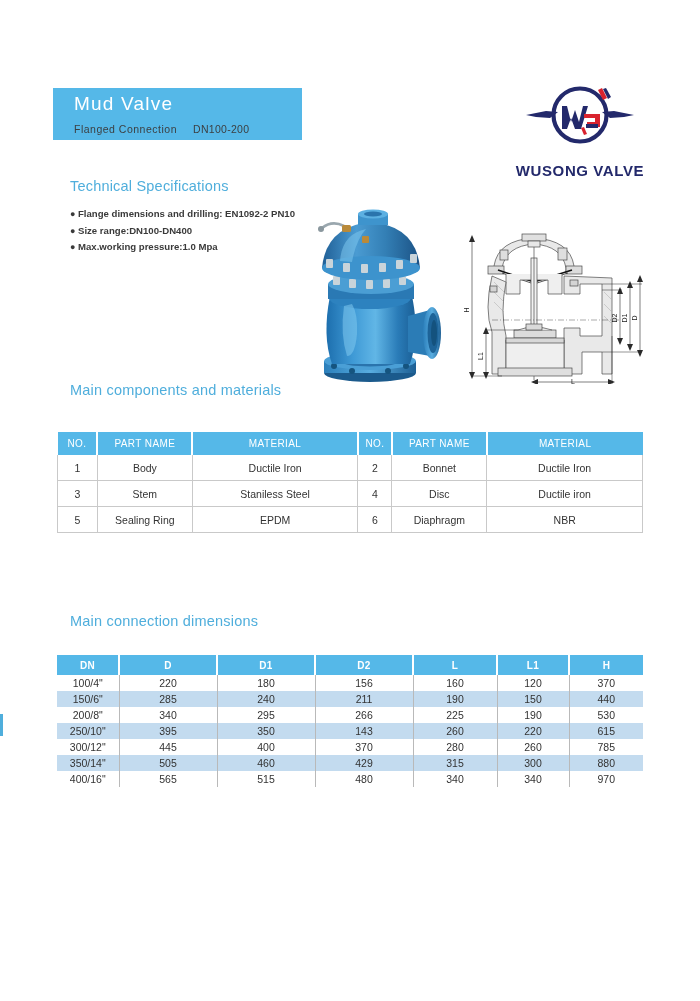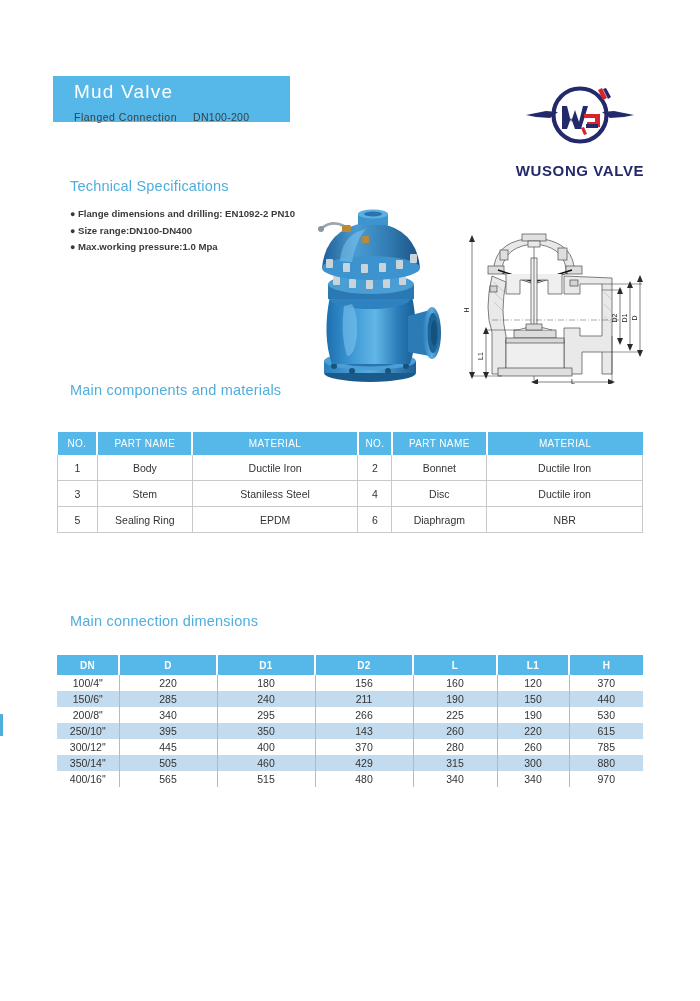--- a/index.html
+++ b/index.html
@@ -23,24 +23,25 @@
     top: 714px;
     width: 3px;
     height: 22px;
     background: #4FAEDC;
   }
 
   
   .title-banner {
     position: absolute;
     left: 53px;
-    top: 76px;
+    top: 88px;
     width: 237px;
-    height: 46px;
+    height: 52px;
     background: #55B8E8;
+    padding-left: 12px;
   }
   .title-banner .main-title {
     position: absolute;
     left: 21px;
     top: 5px;
     font-size: 19px;
     letter-spacing: 1.2px;
     color: #ffffff;
     font-weight: 400;
   }

